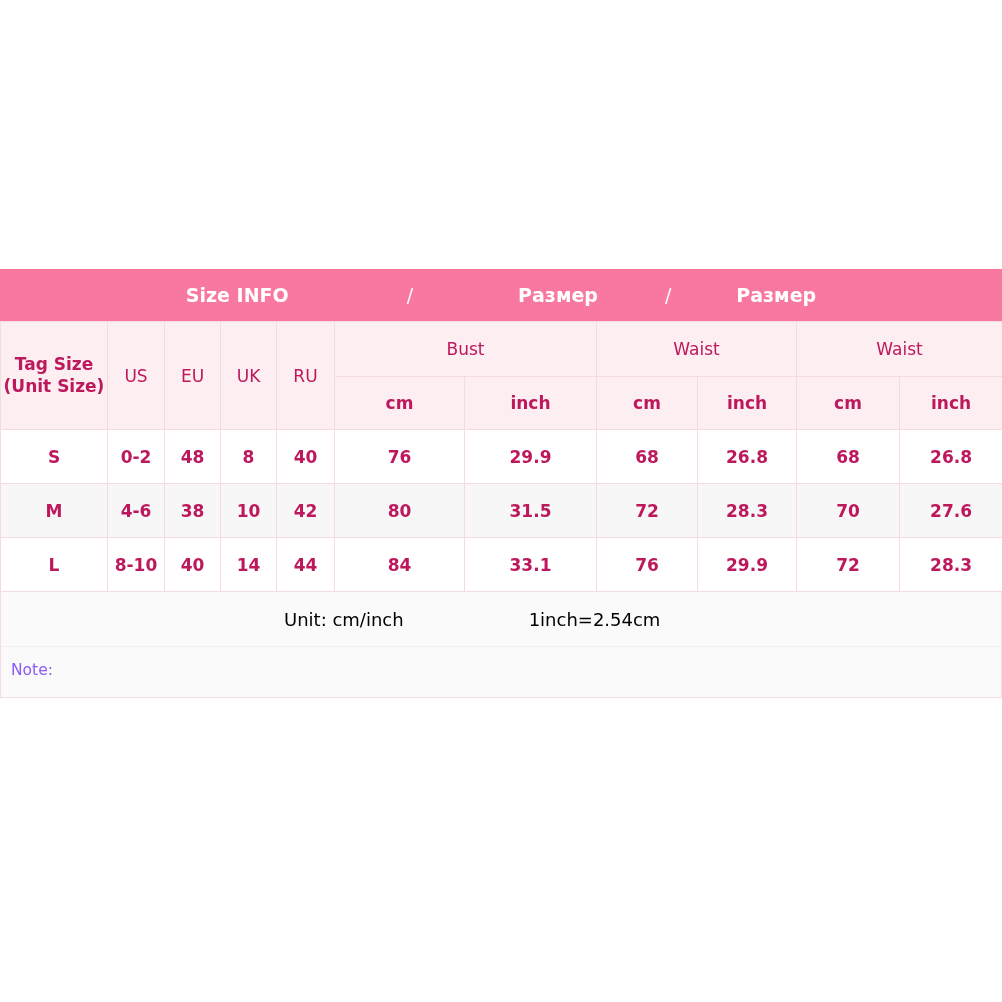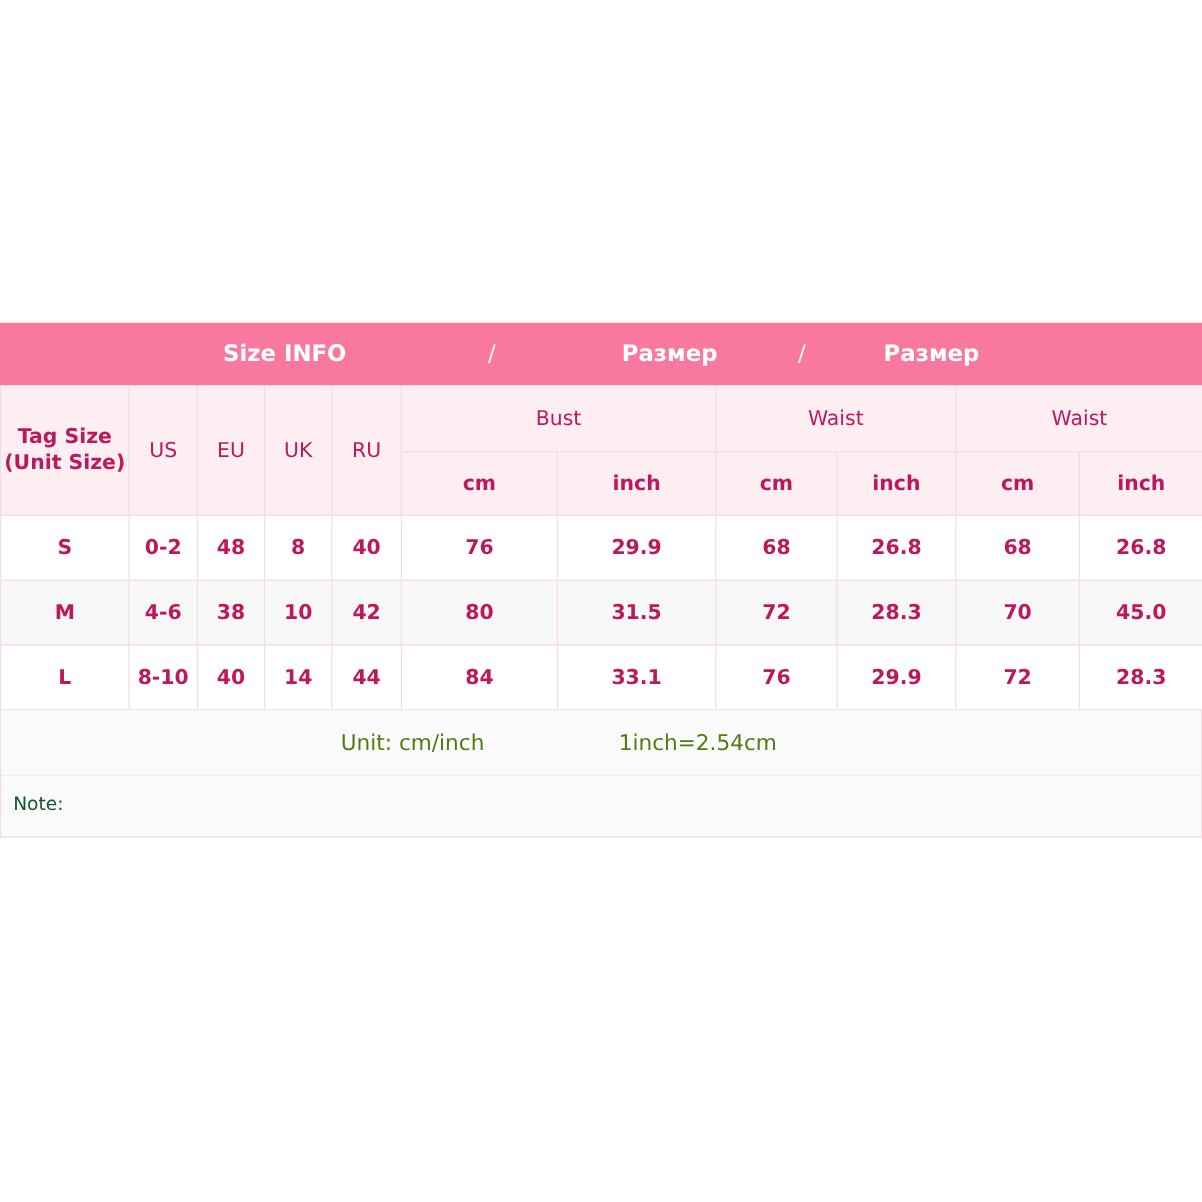--- a/index.html
+++ b/index.html
@@ -105,35 +105,36 @@
   
   .unit-row {
     height: 54px;
     background: #fafafa;
     border-left: 1px solid #f3dbe0;
     border-right: 1px solid #f3dbe0;
     border-bottom: 1px solid #eeeeee;
     display: flex;
     align-items: center;
     font-size: 18px;
-    color: #4d7c0f;
+    color: #000000;
+    gap: 13px;
   }
   .unit-row .u1 { margin-left: 283px; }
   .unit-row .u2 { margin-left: 112px; }
 
   
   .note {
     background: #fafafa;
     border-left: 1px solid #f3dbe0;
     border-right: 1px solid #f3dbe0;
     border-bottom: 1px solid #f3dbe0;
     padding: 12px 10px 16px 10px;
     font-size: 15.5px;
     line-height: 1.45;
-    color: #14532d;
+    color: #8b5cf6;
   }
   .note .note-label { display: block; }
   .note .note-body { display: block; }
 </style>
 </head>
 <body>
 
 <div class="sheet">
 
   <div class="title-bar">
@@ -203,21 +204,21 @@
         <td class="body-cell">M</td>
         <td class="body-cell">4-6</td>
         <td class="body-cell">38</td>
         <td class="body-cell">10</td>
         <td class="body-cell">42</td>
         <td class="body-cell">80</td>
         <td class="body-cell">31.5</td>
         <td class="body-cell">72</td>
         <td class="body-cell">28.3</td>
         <td class="body-cell">70</td>
-        <td class="body-cell">45.0</td>
+        <td class="body-cell">27.6</td>
       </tr>
       <tr>
         <td class="body-cell">L</td>
         <td class="body-cell">8-10</td>
         <td class="body-cell">40</td>
         <td class="body-cell">14</td>
         <td class="body-cell">44</td>
         <td class="body-cell">84</td>
         <td class="body-cell">33.1</td>
         <td class="body-cell">76</td>

